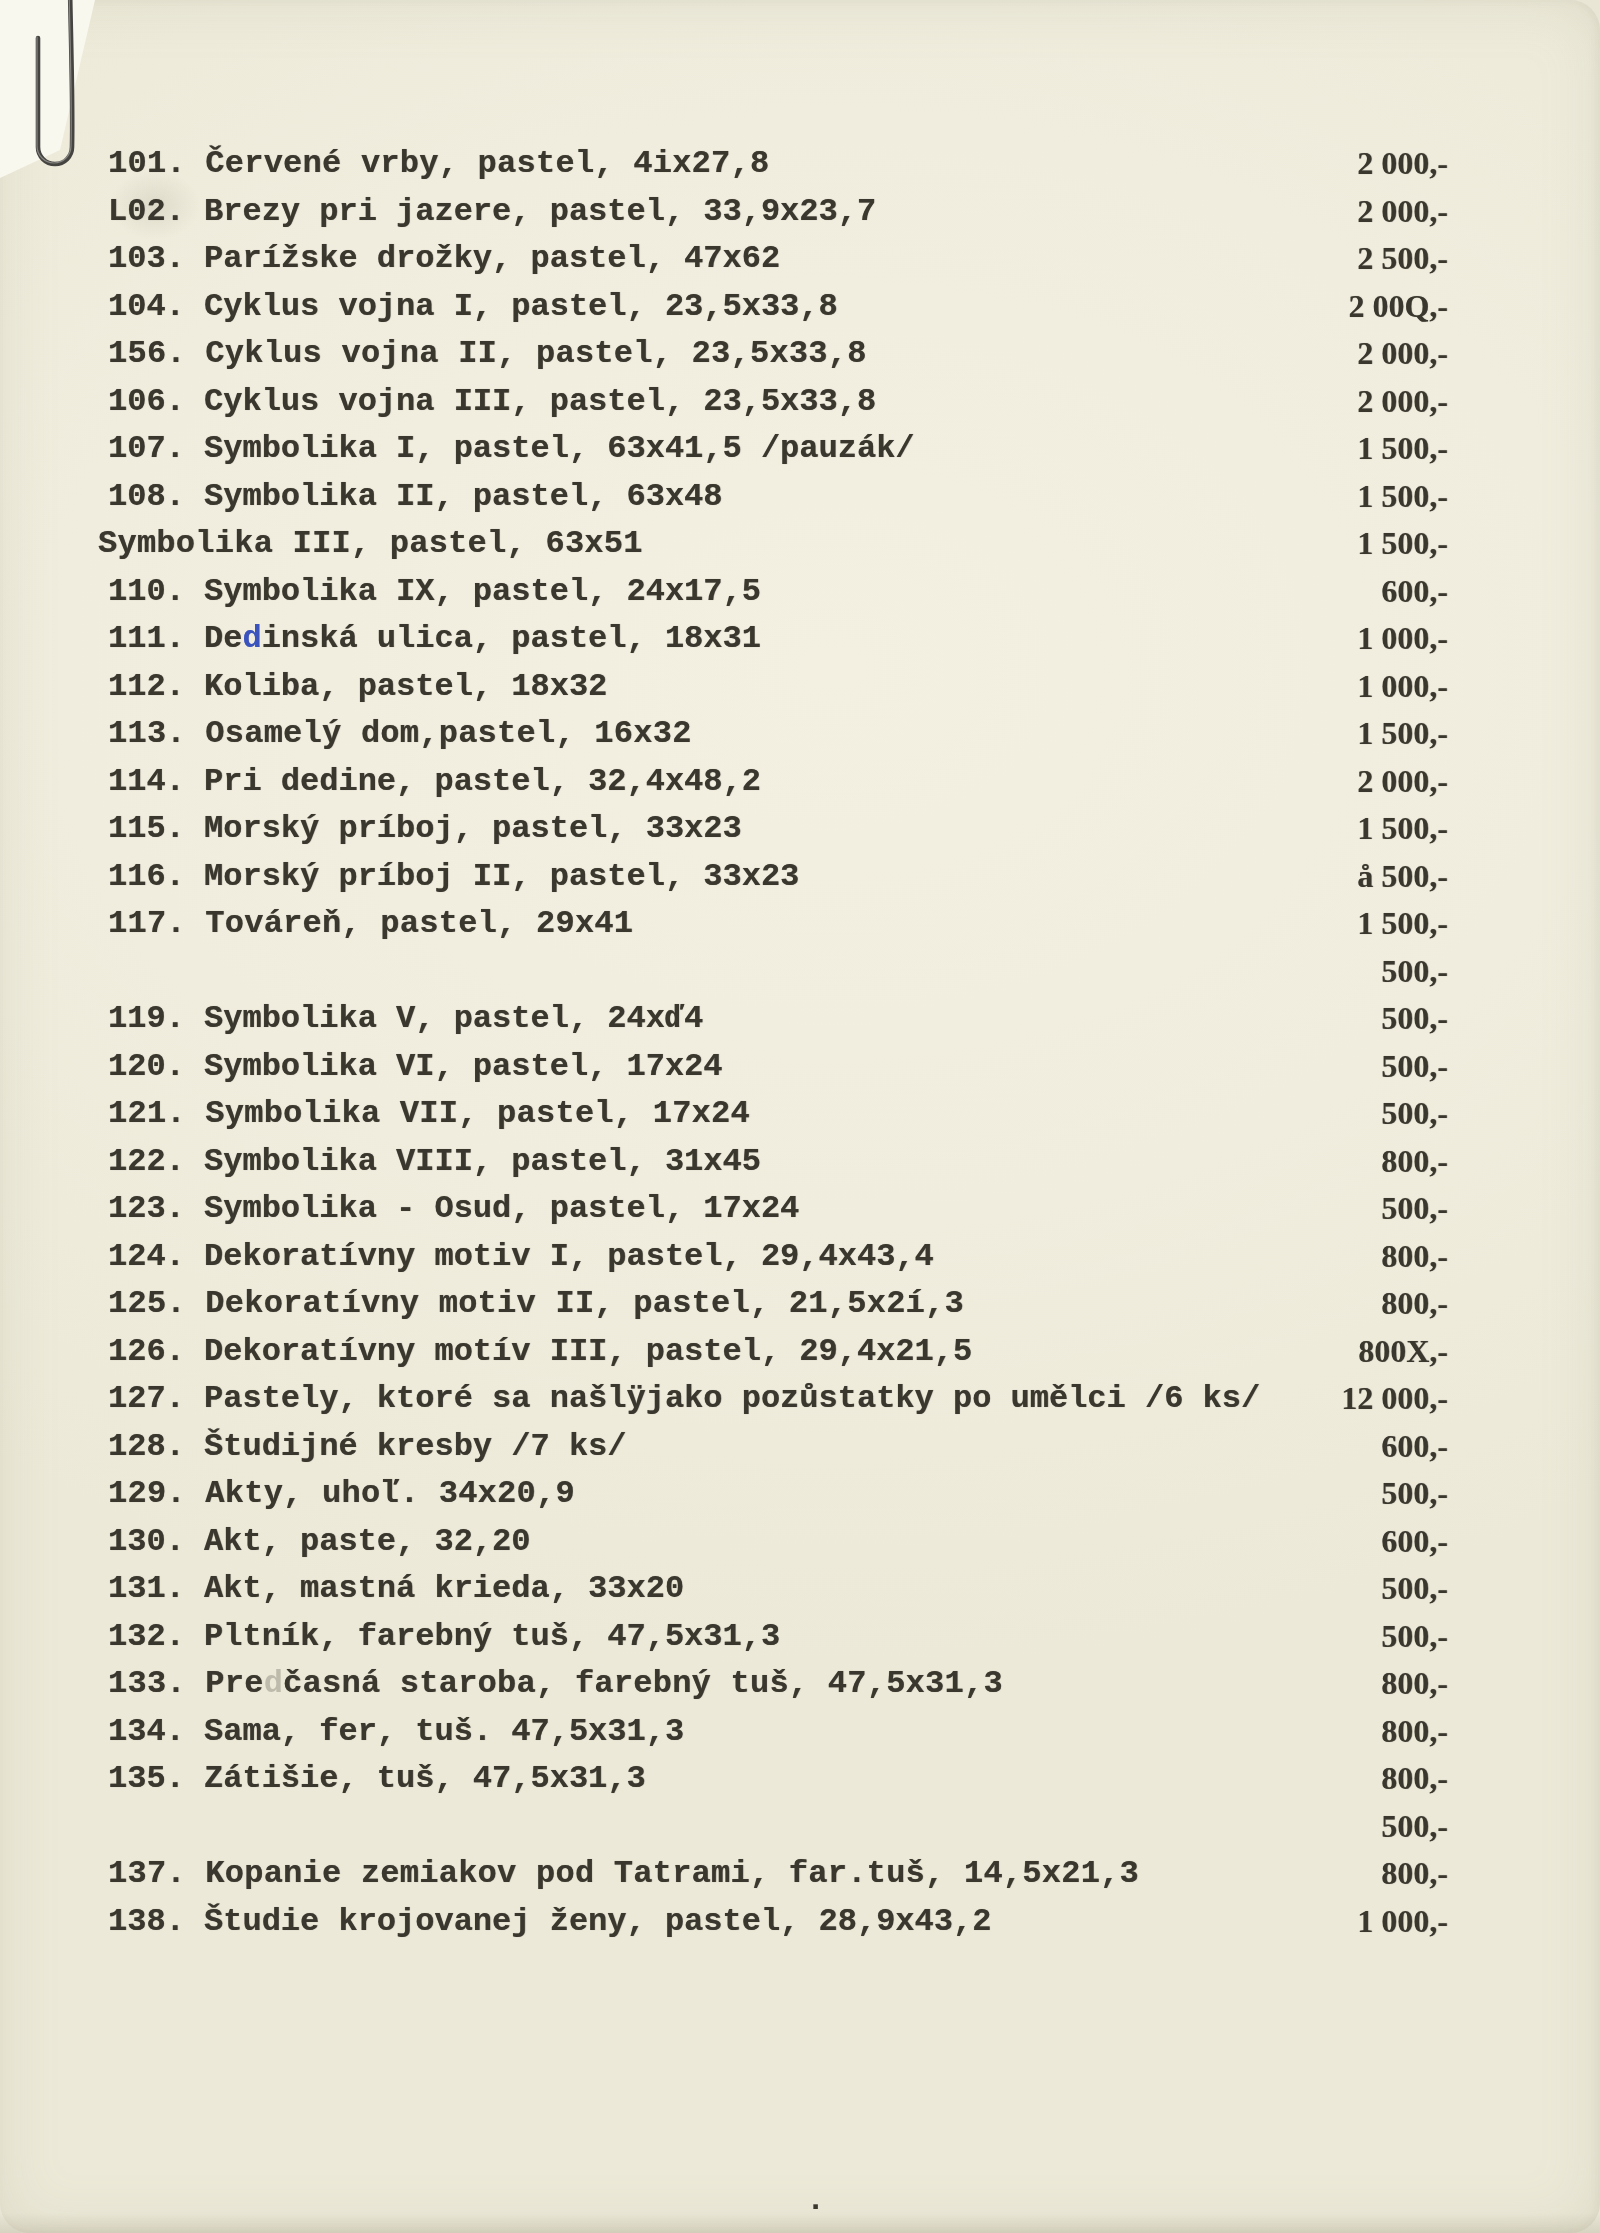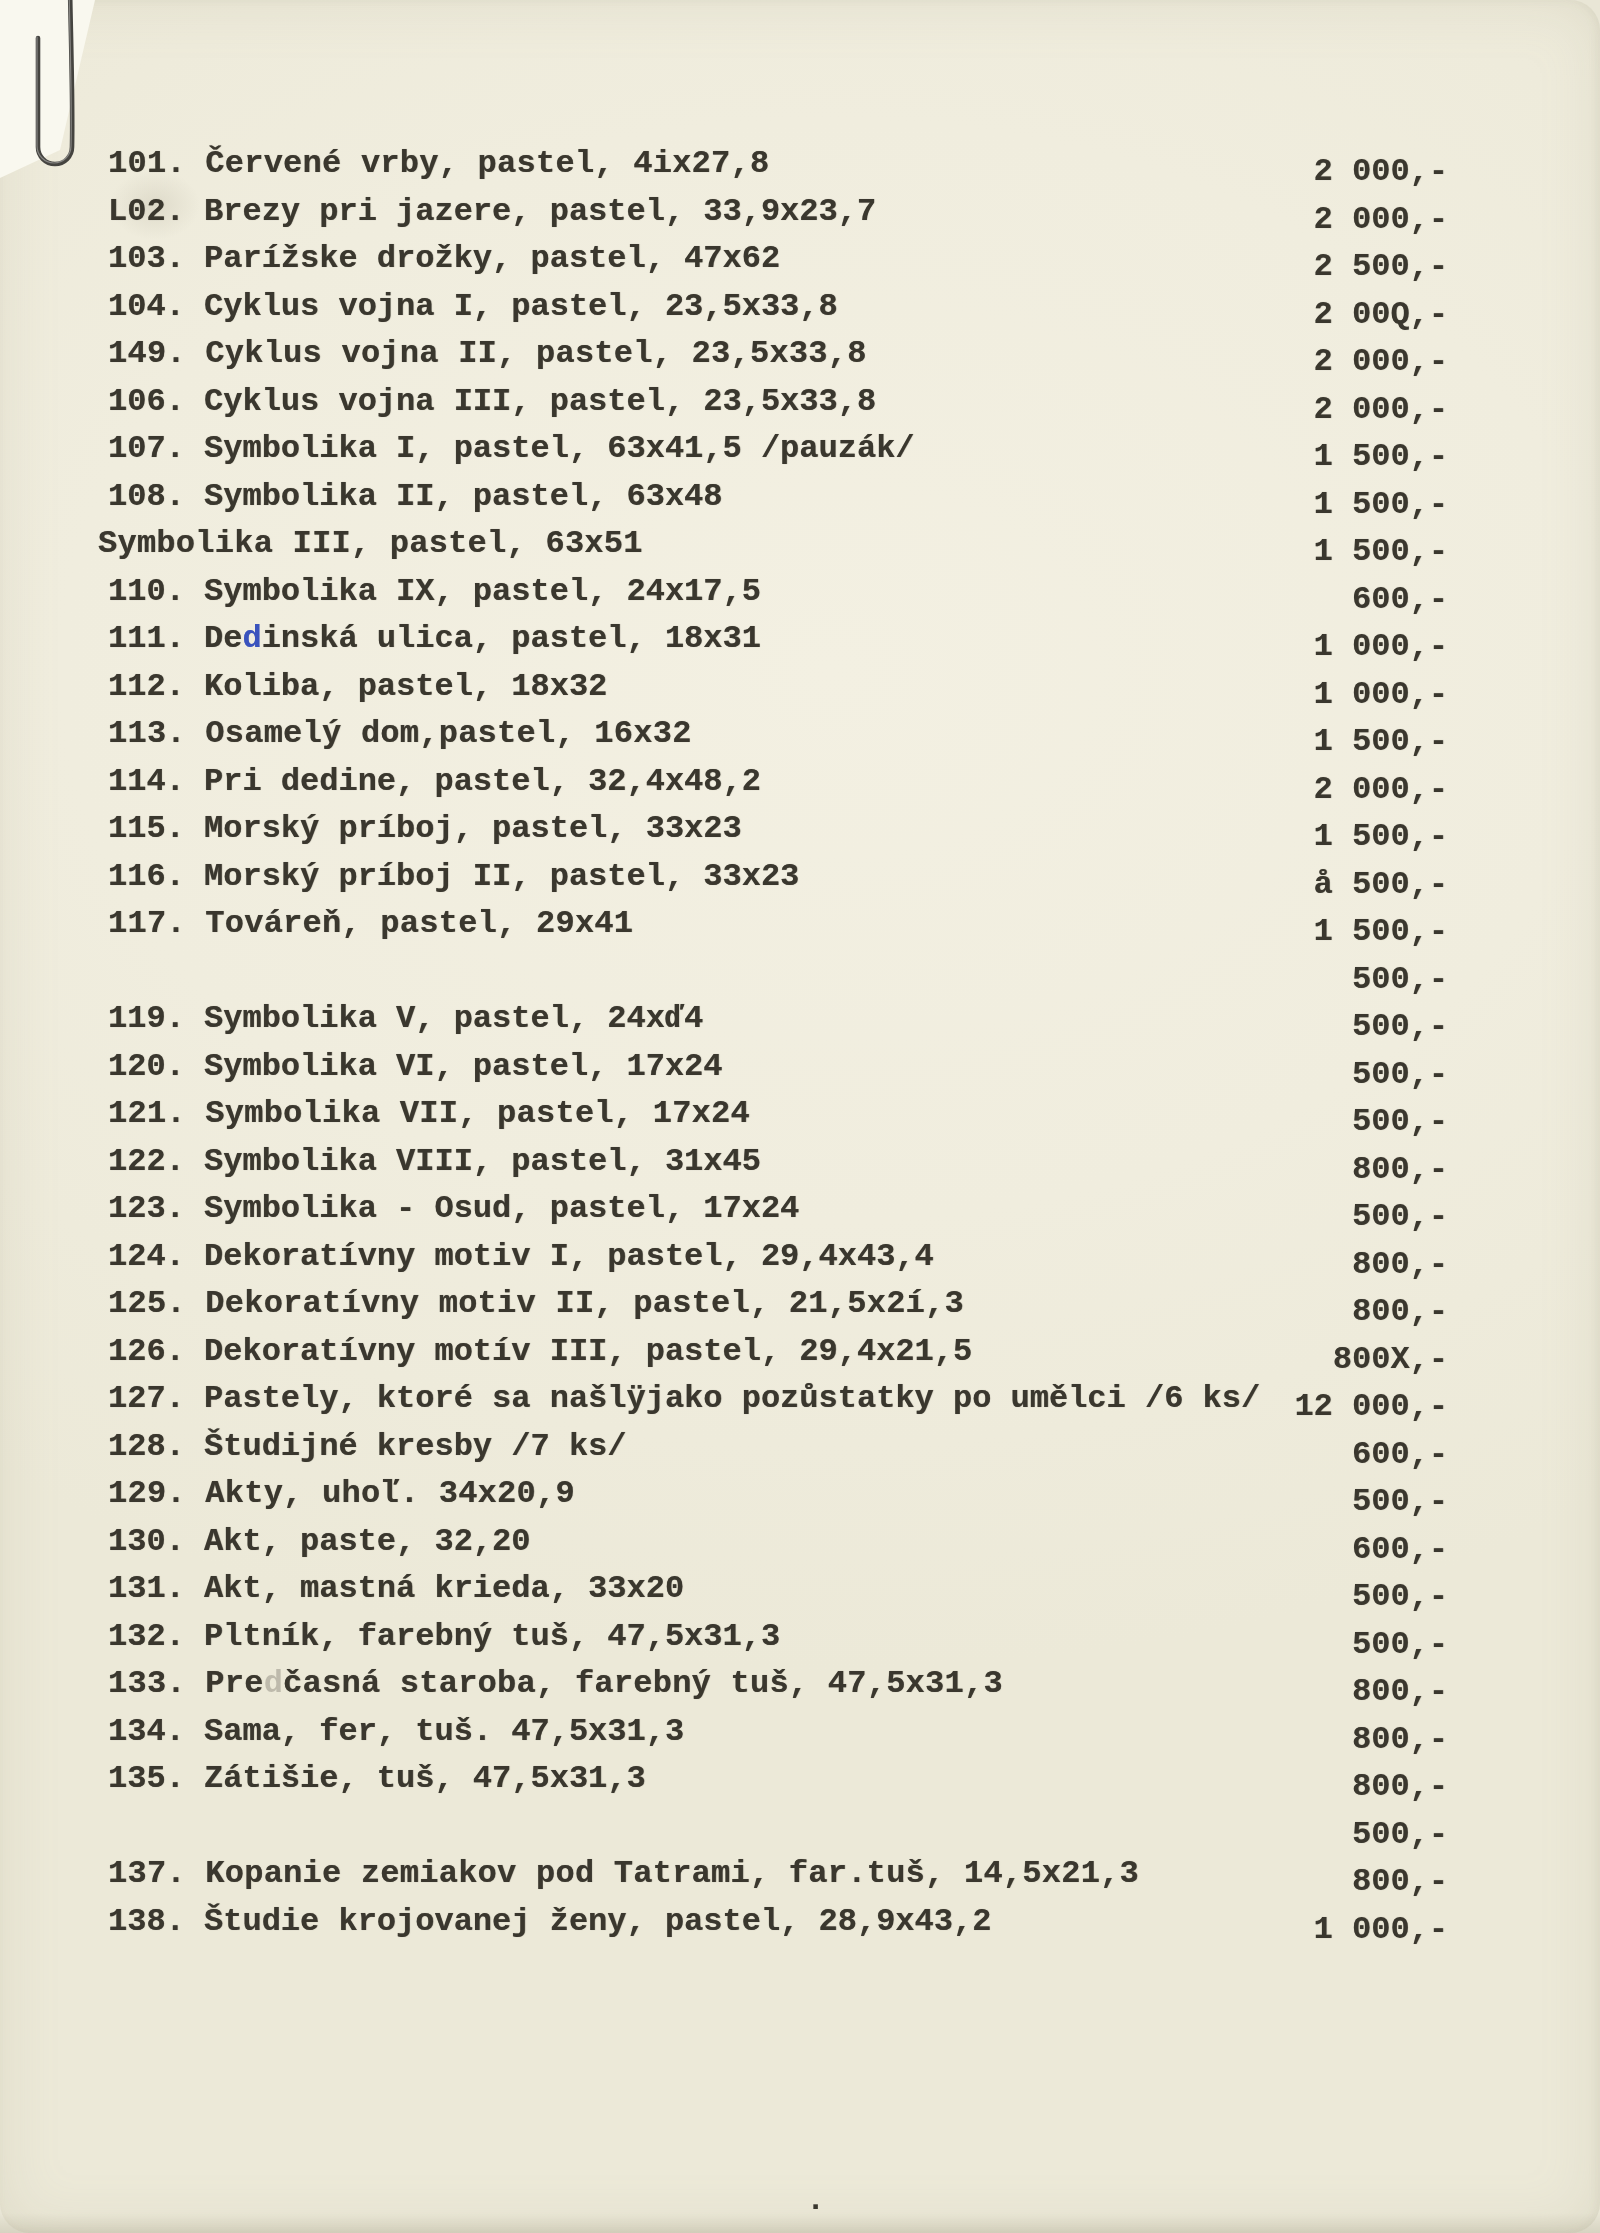--- a/index.html
+++ b/index.html
@@ -38,22 +38,23 @@
   .row{
     position:relative;height:47.5px;line-height:47.5px;white-space:pre;
   }
   .row:nth-child(3n) .line{transform:translateY(.6px);}
   .row:nth-child(4n+1) .line{letter-spacing:.25px;}
   .line{
     text-shadow:.4px .4px .7px rgba(58,55,46,.55), -0.2px 0 .5px rgba(58,55,46,.3);
   }
   .row.no-num{margin-left:-10px;}
   .price{
-    position:absolute;right:0;top:8px;
+    position:absolute;right:0;top:0;
     text-shadow:.4px .4px .7px rgba(58,55,46,.55);
+    font-family:Liberation Serif, serif;
   }
   .ink-blue{color:var(--ink-blue,#3a53bd);text-shadow:0 0 .5px rgba(58,83,189,.6);}
   .ink-faint{color:rgba(58,55,46,.26);text-shadow:none;}
   .footer-dot{
     position:absolute;left:806px;top:2185px;
     font-size:32px;font-weight:700;color:var(--ink,#3a372e);line-height:32px;
   }
 </style>
 </head>
 <body>
@@ -63,21 +64,21 @@
   <div class="clip-shadow"></div>
   <svg class="clip" viewBox="0 0 110 196" aria-hidden="true">
     <path d="M70,-6 C71,50 73,110 72,153 A17,17 0 0 1 38,153 L38,44" fill="none" stroke="#454440" stroke-width="4.6" stroke-linecap="round"></path>
     <path d="M70,-6 C71,50 73,110 72,153 A17,17 0 0 1 38,153 L38,44" fill="none" stroke="rgba(255,255,255,0.35)" stroke-width="1.2" stroke-linecap="round" transform="translate(-1,-1)"></path>
   </svg>
   <div class="list">
       <div class="row"><span class="line">101. Červené vrby, pastel, 4ix27,8</span><span class="price">2 000,-</span></div>
       <div class="row"><span class="line">L02. Brezy pri jazere, pastel, 33,9x23,7</span><span class="price">2 000,-</span></div>
       <div class="row"><span class="line">103. Parížske drožky, pastel, 47x62</span><span class="price">2 500,-</span></div>
       <div class="row"><span class="line">104. Cyklus vojna I, pastel, 23,5x33,8</span><span class="price">2 00Q,-</span></div>
-      <div class="row"><span class="line">149. Cyklus vojna II, pastel, 23,5x33,8</span><span class="price">2 000,-</span></div>
+      <div class="row"><span class="line">156. Cyklus vojna II, pastel, 23,5x33,8</span><span class="price">2 000,-</span></div>
       <div class="row"><span class="line">106. Cyklus vojna III, pastel, 23,5x33,8</span><span class="price">2 000,-</span></div>
       <div class="row"><span class="line">107. Symbolika I, pastel, 63x41,5 /pauzák/</span><span class="price">1 500,-</span></div>
       <div class="row"><span class="line">108. Symbolika II, pastel, 63x48</span><span class="price">1 500,-</span></div>
       <div class="row no-num"><span class="line">Symbolika III, pastel, 63x51</span><span class="price">1 500,-</span></div>
       <div class="row"><span class="line">110. Symbolika IX, pastel, 24x17,5</span><span class="price">600,-</span></div>
       <div class="row"><span class="line">111. De<span class="ink-blue">d</span>inská ulica, pastel, 18x31</span><span class="price">1 000,-</span></div>
       <div class="row"><span class="line">112. Koliba, pastel, 18x32</span><span class="price">1 000,-</span></div>
       <div class="row"><span class="line">113. Osamelý dom,pastel, 16x32</span><span class="price">1 500,-</span></div>
       <div class="row"><span class="line">114. Pri dedine, pastel, 32,4x48,2</span><span class="price">2 000,-</span></div>
       <div class="row"><span class="line">115. Morský príboj, pastel, 33x23</span><span class="price">1 500,-</span></div>

